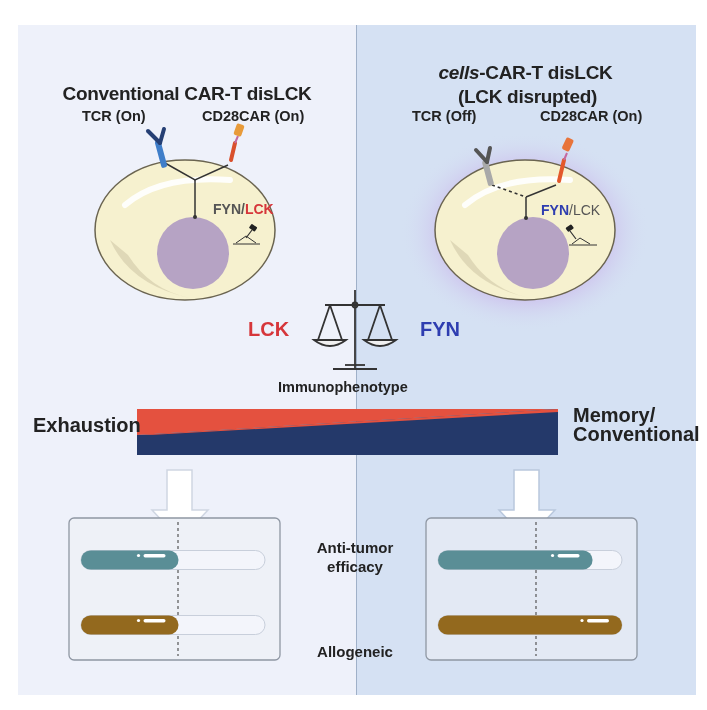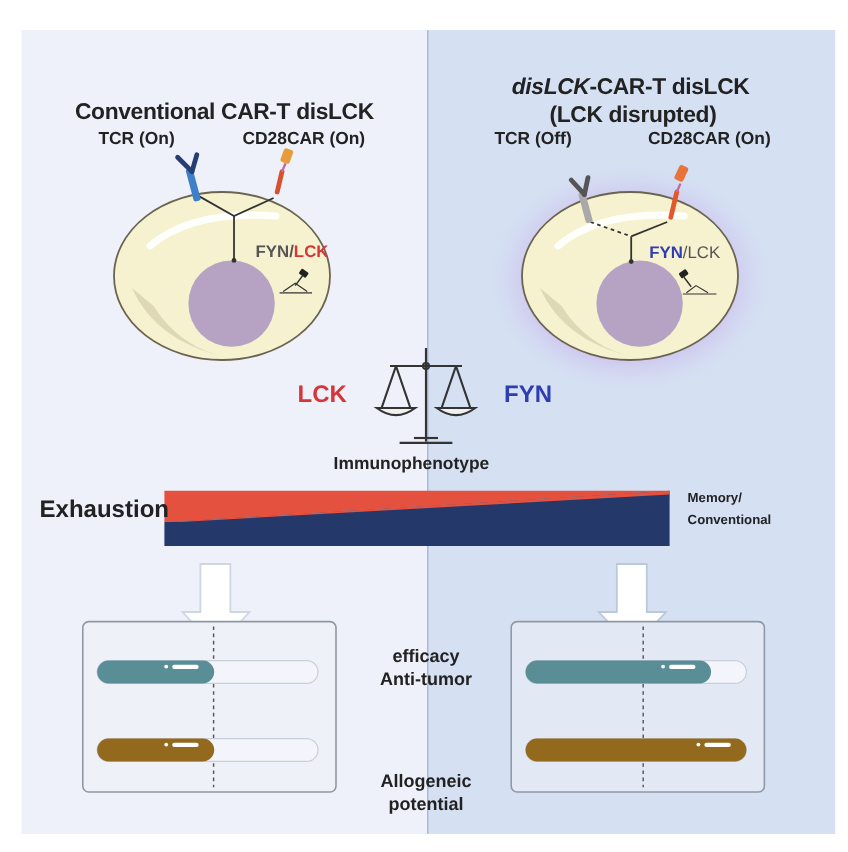--- a/index.html
+++ b/index.html
@@ -130,46 +130,45 @@
       <rect x="557.56" y="554" width="22" height="3.5" rx="1.7" fill="#fff"></rect>
       <rect x="438" y="615.5" width="184" height="19" rx="9.5" fill="#f3f5fb" stroke="#c8cfdb" stroke-width="1"></rect>
       <rect x="438" y="615.5" width="184" height="19" rx="9.5" fill="#93691e"></rect>
       <circle cx="582" cy="620.5" r="1.6" fill="#fff"></circle>
       <rect x="587" y="619" width="22" height="3.5" rx="1.7" fill="#fff"></rect>
     </g>
   </svg>
 
 <div class="txt title" style="left:18px; width:338px; top:83px;">Conventional CAR-T disLCK</div>
 <div class="txt title" style="left:356px; width:339px; top:62px;">
-  <i>disLCK</i><span>-CAR-T disLCK</span>
+  <i>cells</i><span>-CAR-T disLCK</span>
 </div>
 <div class="txt title" style="left:356px; width:343px; top:86px;">(LCK disrupted)</div>
 
 <div class="txt sub" style="left:82px; top:108px;text-align:center;">TCR (On)</div>
 <div class="txt sub" style="left:202px; top:108px;">CD28CAR (On)</div>
 <div class="txt sub" style="left:412px; top:108px;">TCR (Off)</div>
 <div class="txt sub" style="left:540px; top:108px;">CD28CAR (On)</div>
 
 <div class="txt" style="left:213px; top:201px; font-size:14px;">
   <span class="grey">FYN</span><span class="grey">/</span><span class="red">LCK</span>
 </div>
 <div class="txt" style="left:541px; top:202px; font-size:14px;">
   <span class="blue">FYN</span><span class="grey" style="font-weight:normal">/</span><span class="grey" style="font-weight:normal">LCK</span>
 </div>
 
 <div class="txt red" style="left:248px; top:318px; font-size:20px;">LCK</div>
 <div class="txt blue" style="left:420px; top:318px; font-size:20px;">FYN</div>
 <div class="txt" style="left:278px; top:379px; font-size:14.5px;">Immunophenotype</div>
 
 <div class="txt" style="left:33px; top:414px; font-size:20px;">Exhaustion</div>
-<div class="txt" style="left:573px; top:406px; font-size:11px; text-align:left; line-height:19px;">
+<div class="txt" style="left:573px; top:406px; font-size:20px; text-align:left; line-height:19px;">
   <div>Memory/</div>
   <div>Conventional</div>
 </div>
 
 <div class="txt" style="left:300px; width:110px; top:538px; font-size:15px; line-height:19px;">
+  <div>Anti-tumor</div>
   <div>efficacy</div>
-  <div>Anti-tumor</div>
 </div>
 <div class="txt" style="left:300px; width:110px; top:604px; font-size:15px; line-height:19px;margin-top:38px;">
   <div>Allogeneic</div>
-  <div>potential</div>
 </div>
 
 </body></html>

